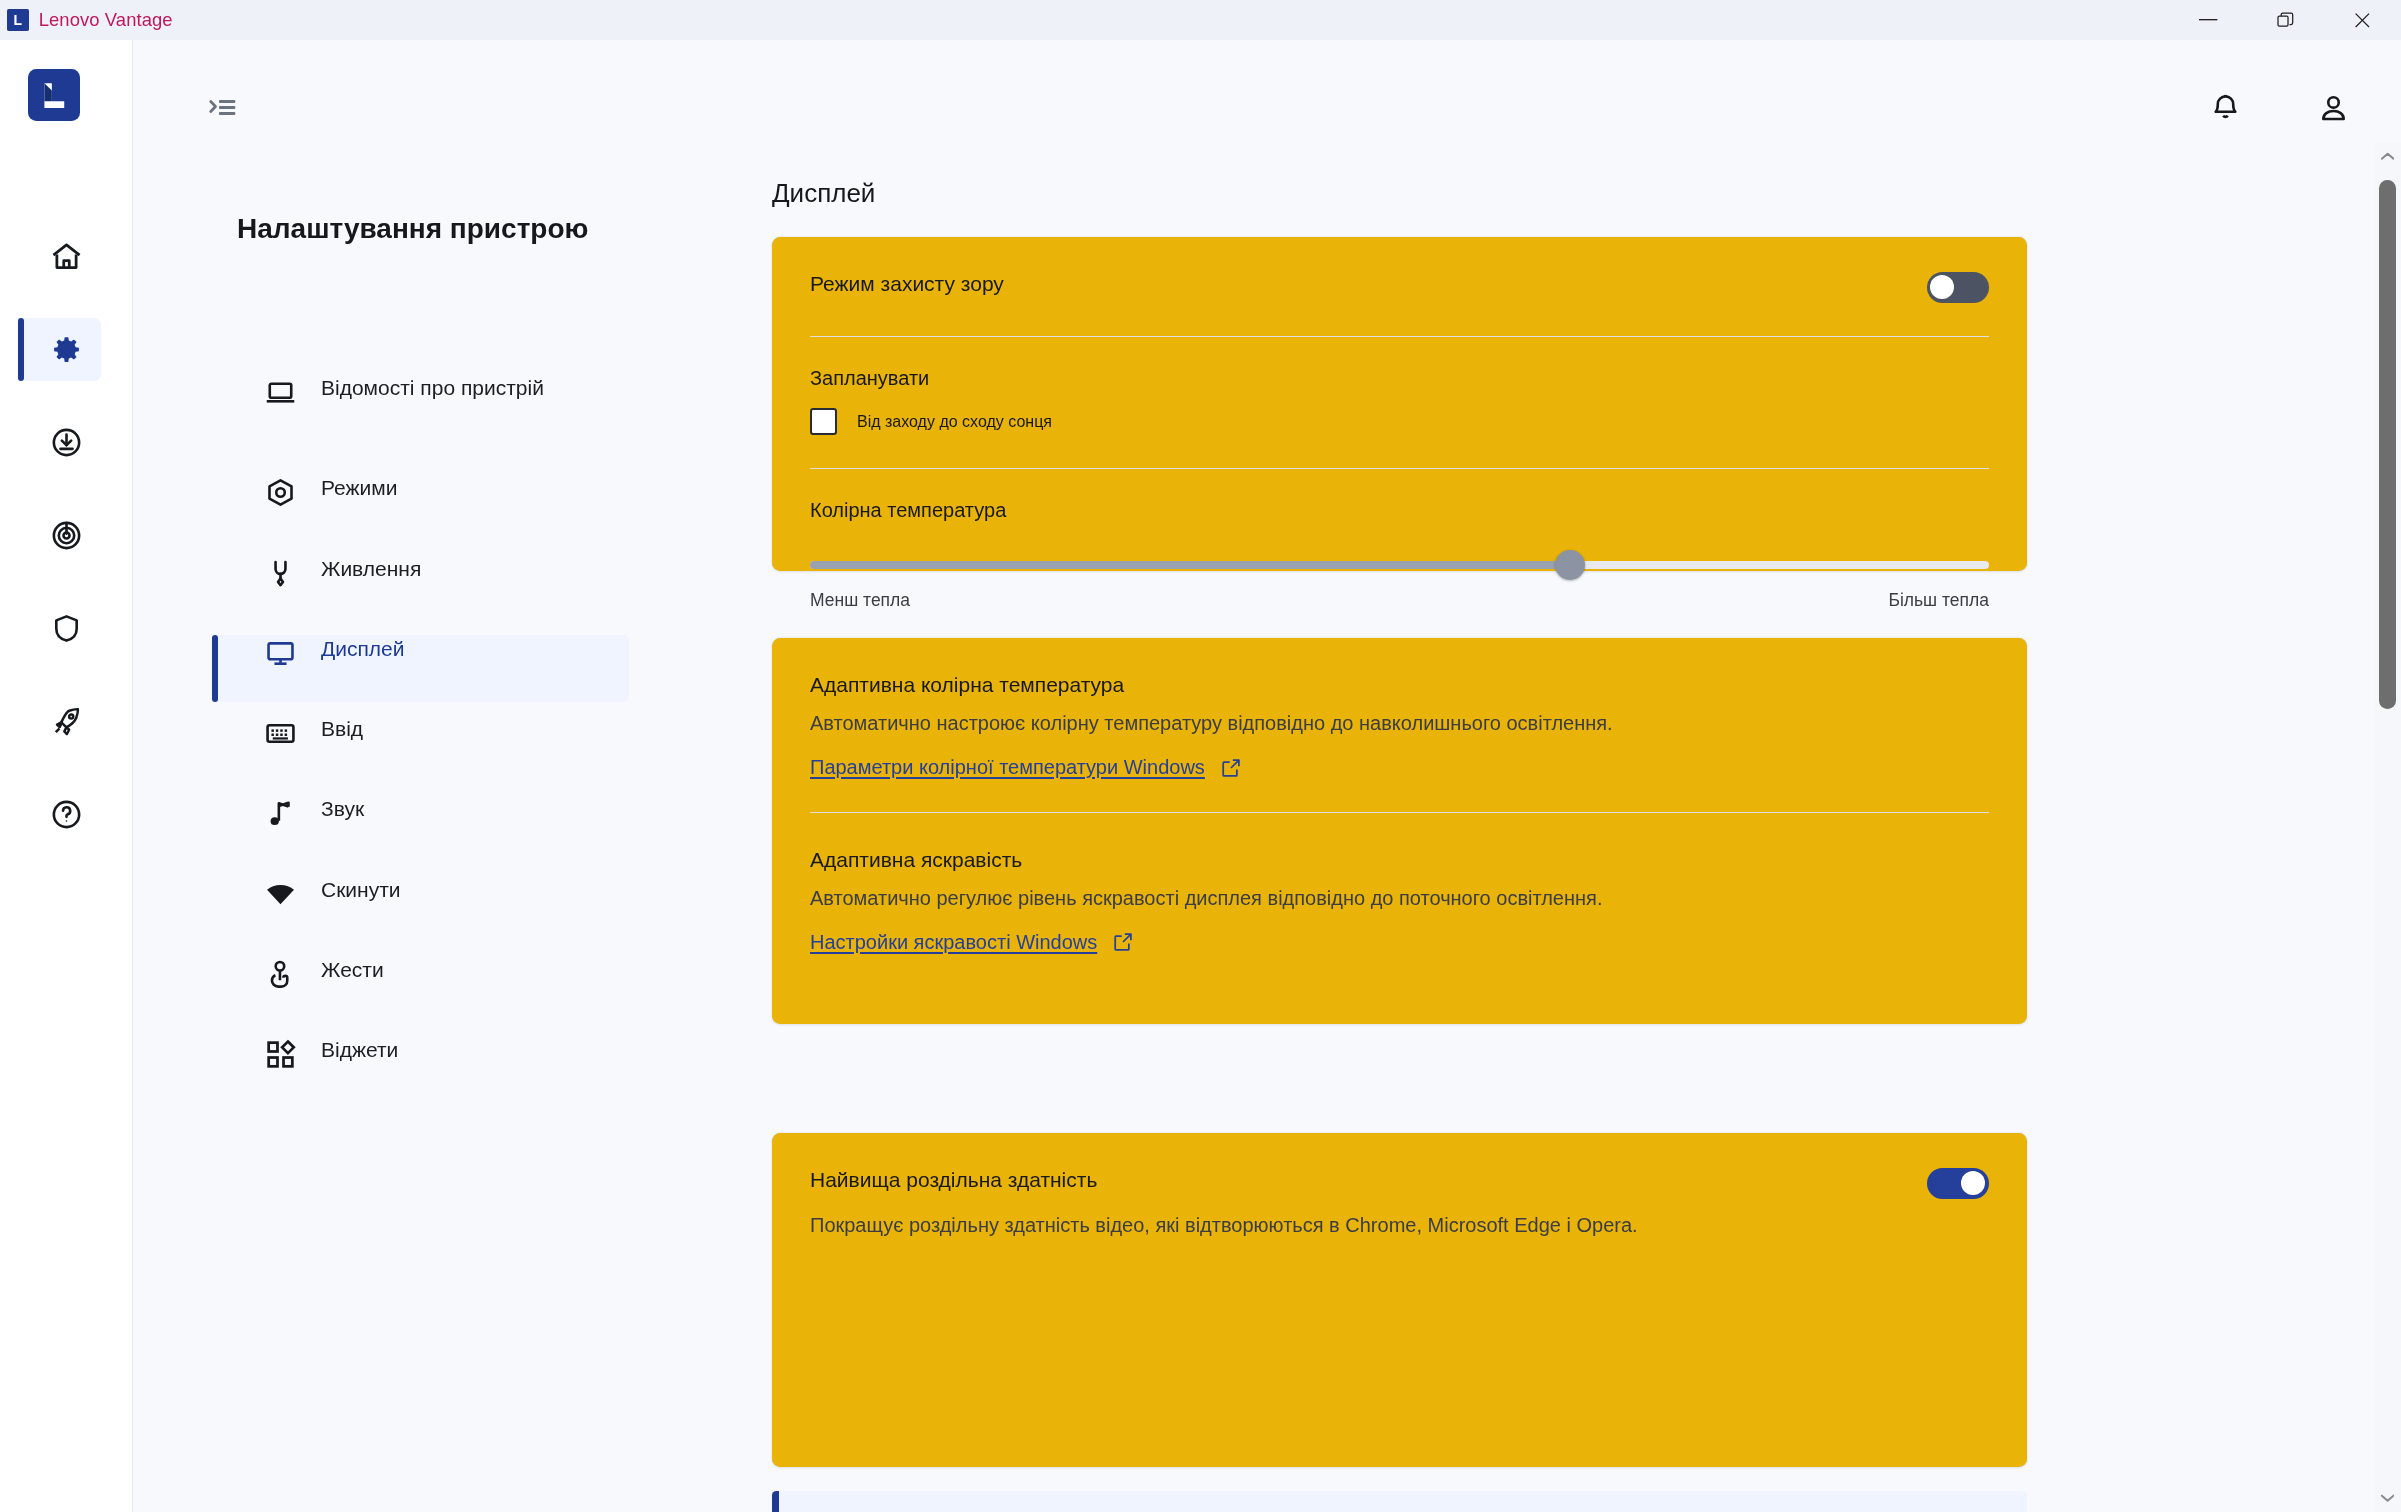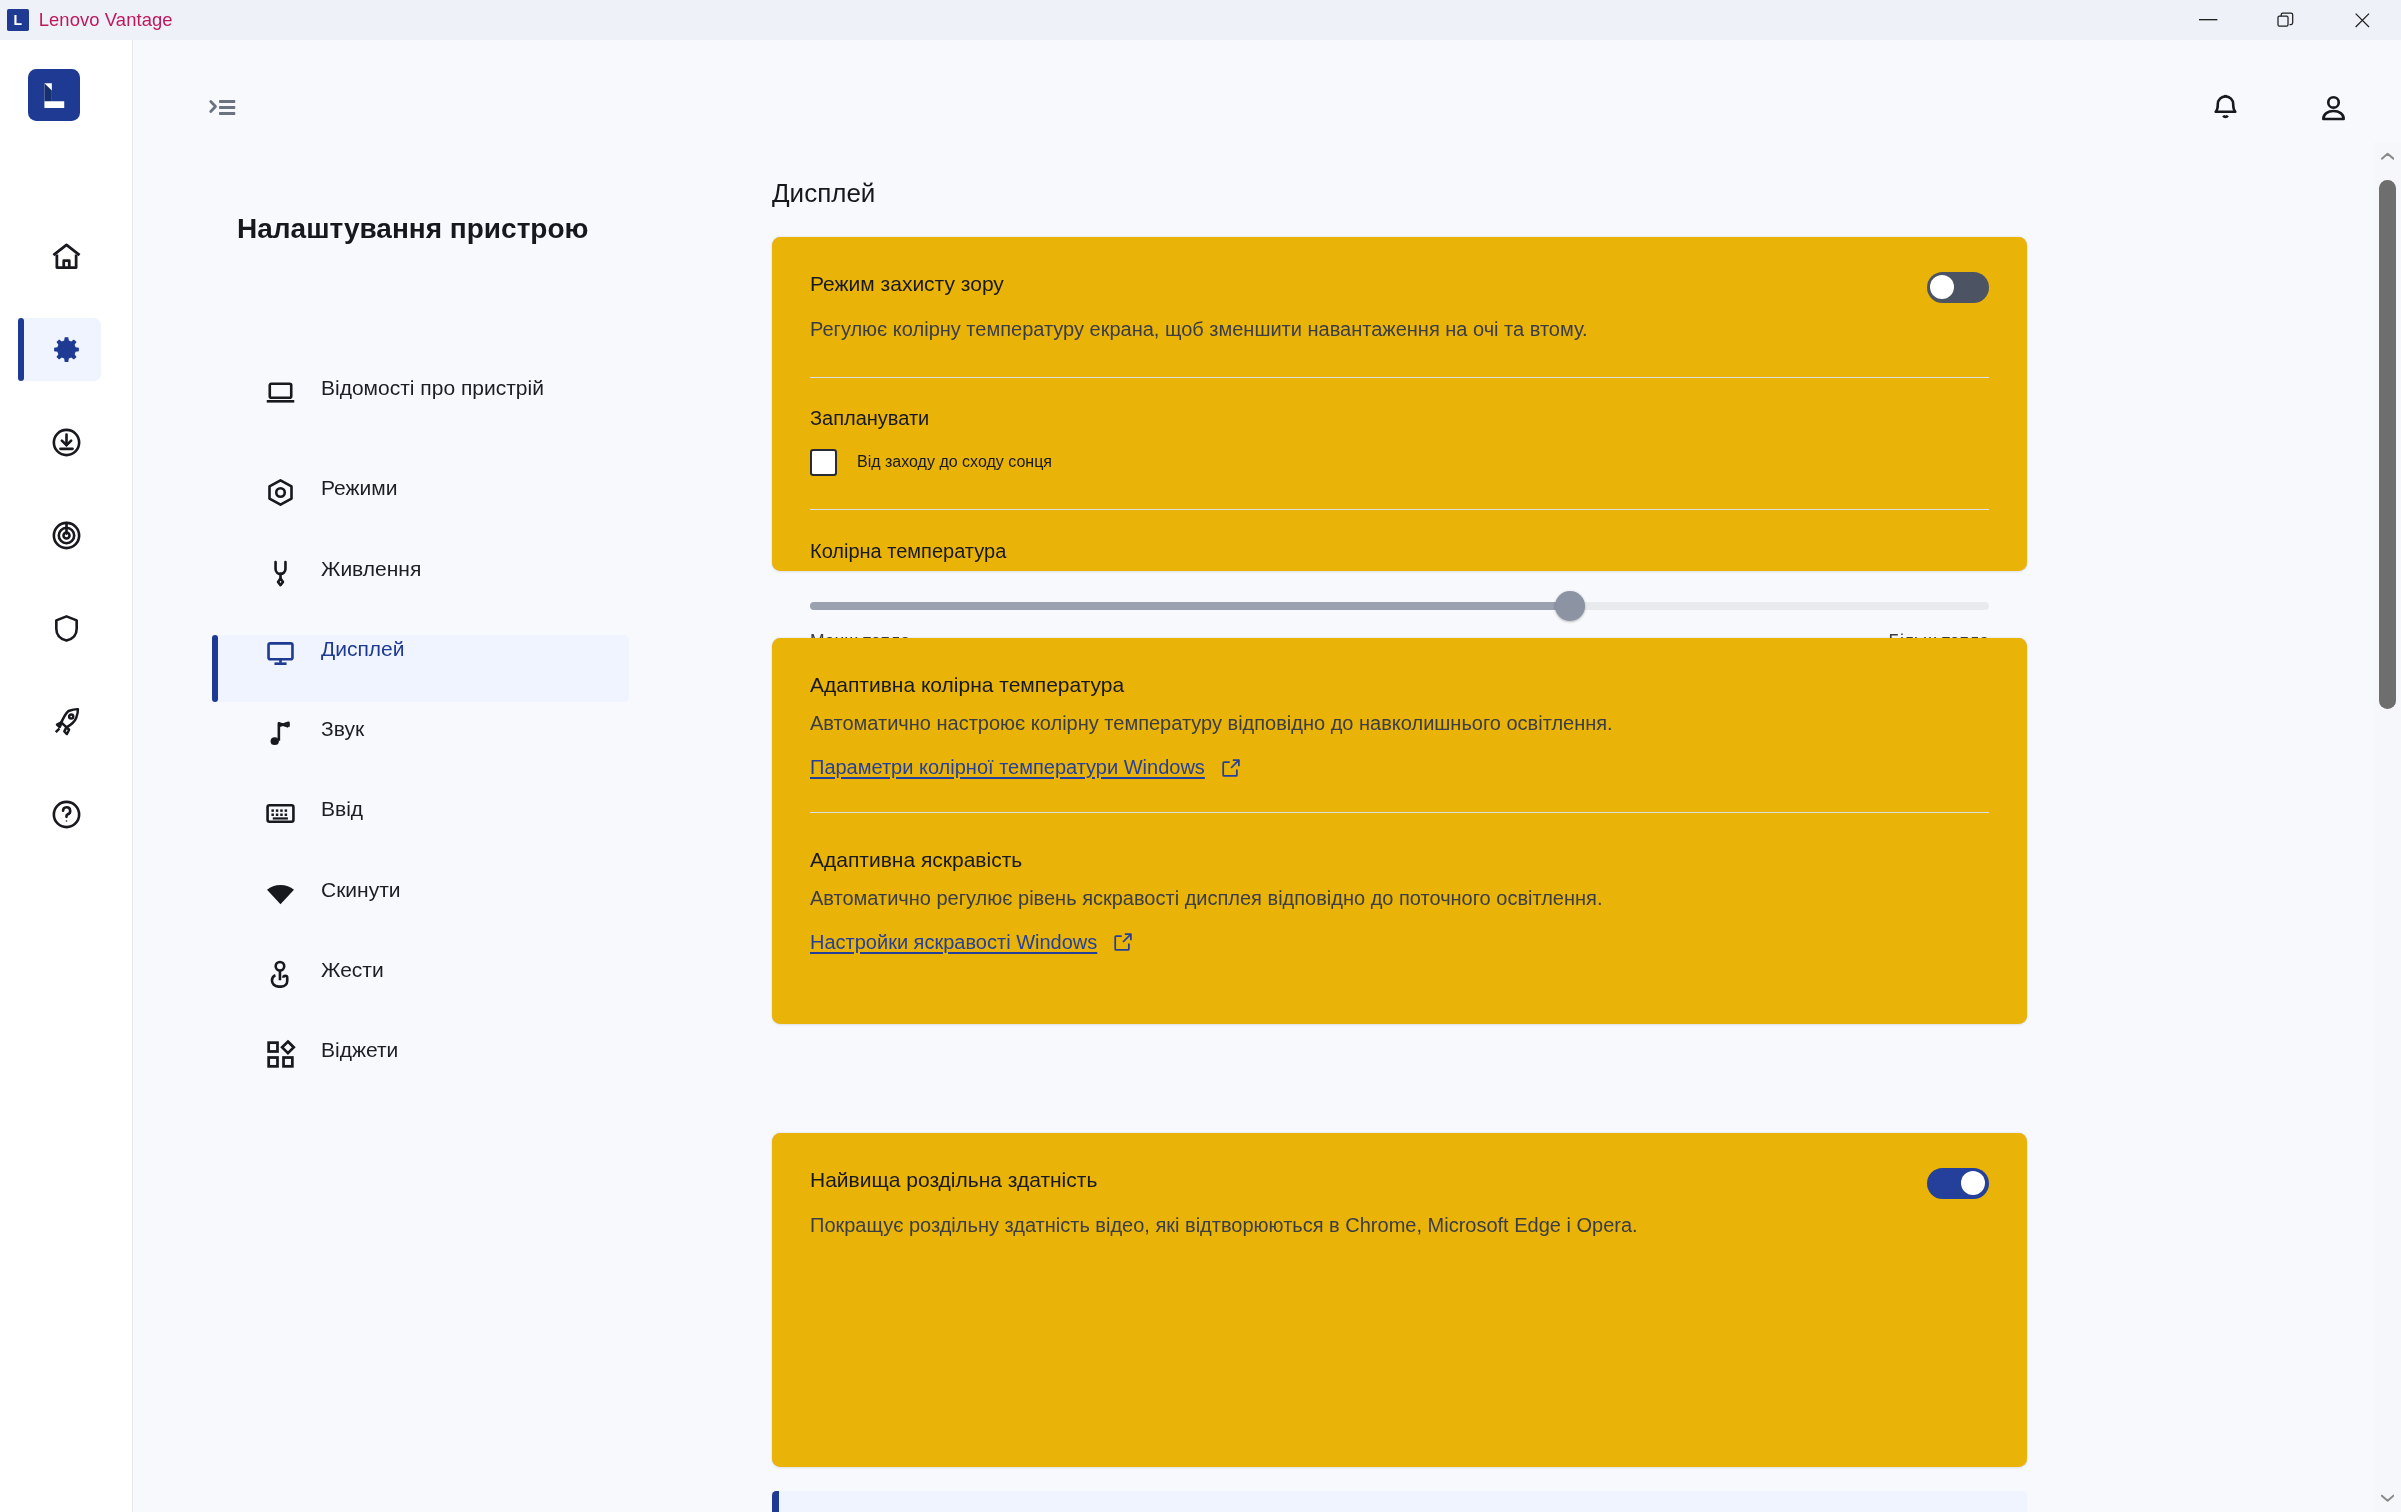--- a/index.html
+++ b/index.html
@@ -386,31 +386,20 @@
 
     <div class="nav-item active">
       <span class="nav-ico">
         <svg width="33" height="33" viewBox="0 0 24 24" fill="none" stroke="#1f3a93" stroke-width="1.9" stroke-linejoin="round">
           <rect x="3.3" y="4.6" width="17.4" height="11.6" rx="1.3"></rect>
             <path d="M12 16.2v2.6"></path>
             <path d="M7.6 19.4h8.8"></path>
         </svg>
       </span>
       <span class="nav-lbl">Дисплей</span>
-    </div>
-
-    <div class="nav-item">
-      <span class="nav-ico">
-        <svg width="33" height="33" viewBox="0 0 24 24" fill="none" stroke="#17191f" stroke-width="1.9" stroke-linejoin="round">
-          <path d="M10.8 17.2V4.6l7 2.4"></path>
-            <ellipse cx="7.8" cy="17.6" rx="3" ry="2.8" fill="#17191f" stroke="none"></ellipse>
-          <path d="M17.8 7V4.2l-7 2.4"></path>
-        </svg>
-      </span>
-      <span class="nav-lbl">Звук</span>
     </div>
 
     <div class="nav-item">
       <span class="nav-ico">
         <svg width="33" height="33" viewBox="0 0 24 24" fill="none" stroke="#17191f" stroke-width="1.9">
           <rect x="2.6" y="6" width="18.8" height="12" rx="1.4"></rect>
           <g fill="#17191f" stroke="none">
             <rect x="5.4" y="9" width="1.8" height="1.8"></rect>
               <rect x="8.6" y="9" width="1.8" height="1.8"></rect>
             <rect x="11.8" y="9" width="1.8" height="1.8"></rect>
@@ -421,20 +410,31 @@
               <rect x="15" y="12" width="1.8" height="1.8"></rect>
             <rect x="6.4" y="14.8" width="11" height="1.6"></rect>
           </g>
         </svg>
       </span>
       <span class="nav-lbl">Ввід</span>
     </div>
 
     <div class="nav-item">
       <span class="nav-ico">
+        <svg width="33" height="33" viewBox="0 0 24 24" fill="none" stroke="#17191f" stroke-width="1.9" stroke-linejoin="round">
+          <path d="M10.8 17.2V4.6l7 2.4"></path>
+            <ellipse cx="7.8" cy="17.6" rx="3" ry="2.8" fill="#17191f" stroke="none"></ellipse>
+          <path d="M17.8 7V4.2l-7 2.4"></path>
+        </svg>
+      </span>
+      <span class="nav-lbl">Звук</span>
+    </div>
+
+    <div class="nav-item">
+      <span class="nav-ico">
         <svg width="33" height="33" viewBox="0 0 24 24" fill="#17191f">
           <path d="M2.2 8.6C4.8 6.4 8.2 5.1 12 5.1s7.2 1.3 9.8 3.5L12 19z"></path>
         </svg>
       </span>
       <span class="nav-lbl">Скинути</span>
     </div>
 
     <div class="nav-item">
       <span class="nav-ico">
         <svg width="33" height="33" viewBox="0 0 24 24" fill="none" stroke="#17191f" stroke-width="1.9" stroke-linejoin="round">
@@ -494,21 +494,20 @@
 
   <div class="page-title">Дисплей</div>
 
   <div class="card" id="card1">
     <div class="row-head">
       <div class="sec-title">Режим захисту зору</div>
       <div class="toggle off">
         <div class="knob"></div>
       </div>
     </div>
-    <div class="sec-desc">Регулює колірну температуру екрана, щоб зменшити навантаження на очі та втому.</div>
 
     <div class="divider"></div>
 
     <div class="sub-label">Запланувати</div>
     <div class="check-row">
       <div class="checkbox"></div>
       <div class="check-lbl">Від заходу до сходу сонця</div>
     </div>
 
     <div class="divider"></div>

